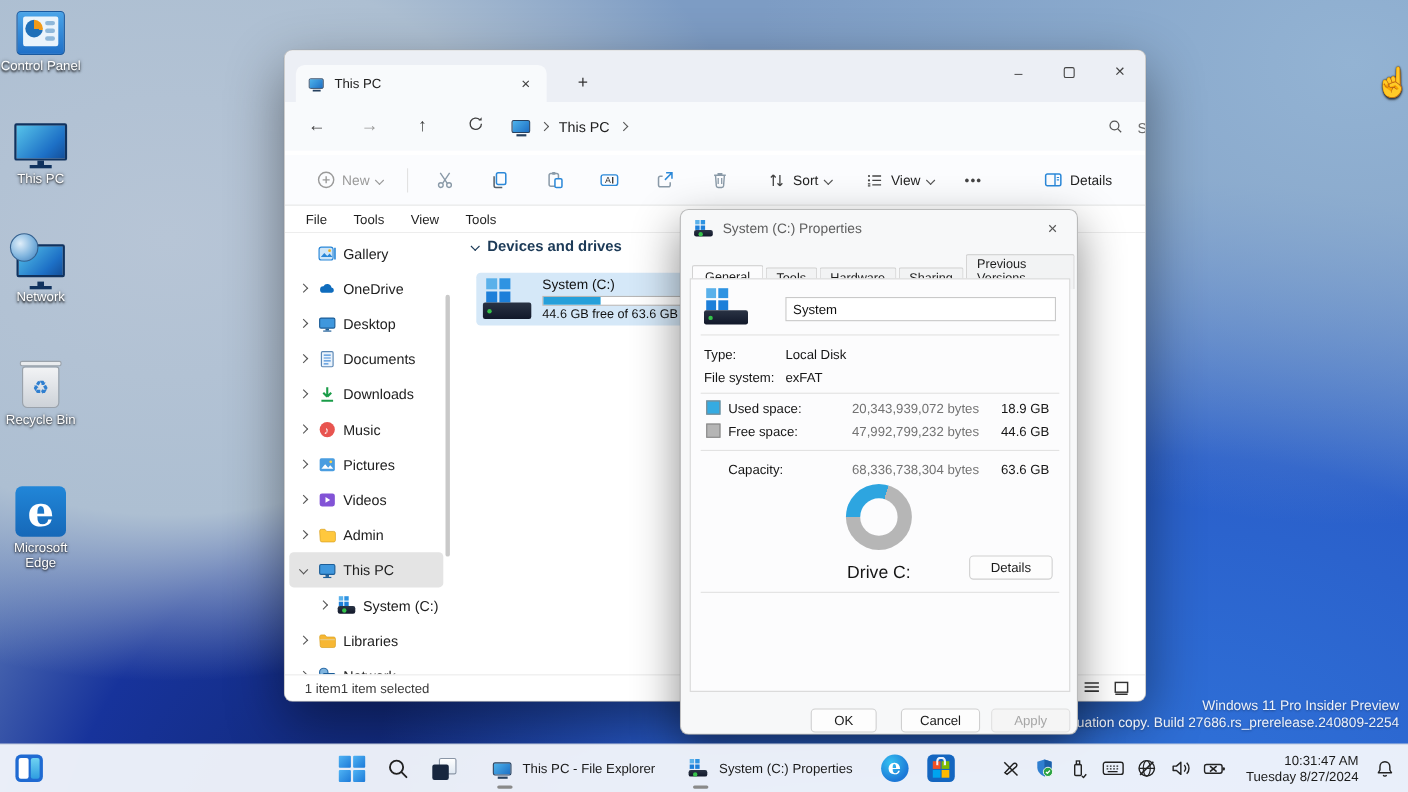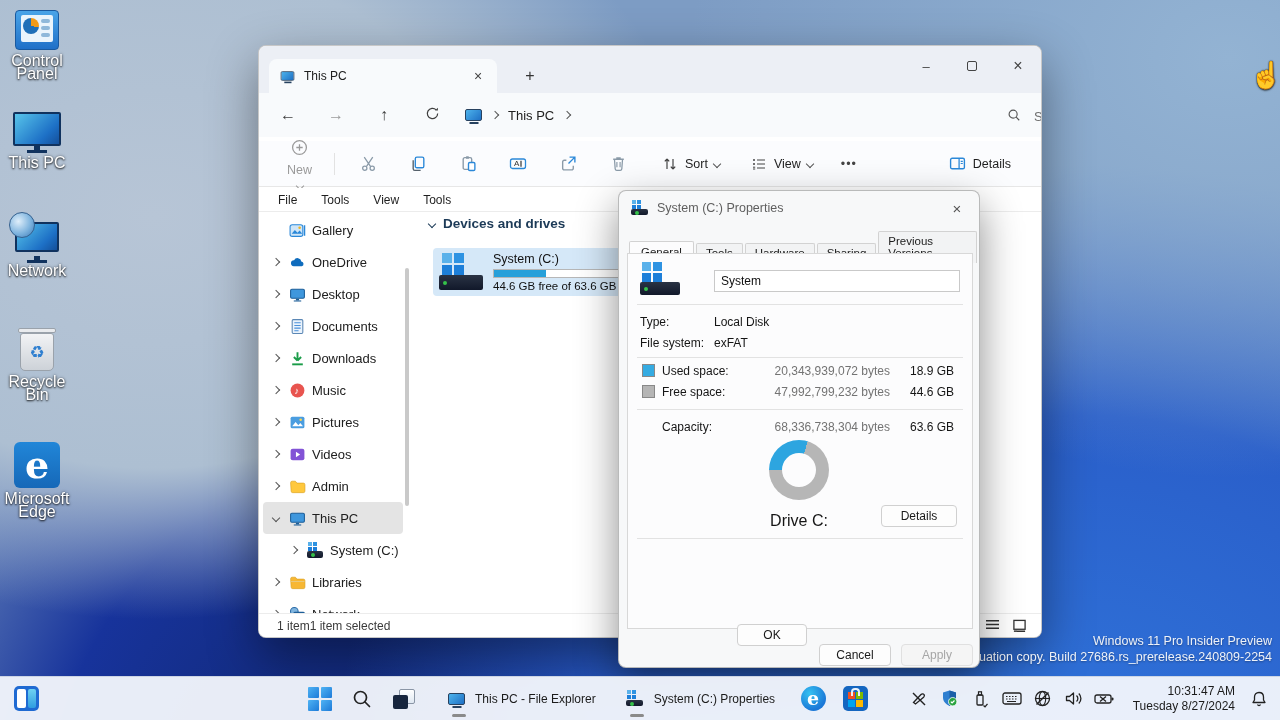--- a/index.html
+++ b/index.html
@@ -12,21 +12,21 @@
       radial-gradient(980px 760px at 84% 102%, #2f72d9 0%, #2a5fca 42%, rgba(42,95,202,0) 75%),
       radial-gradient(760px 860px at 30% 118%, #0f2466 0%, #17339b 45%, rgba(23,51,155,0) 76%),
       radial-gradient(620px 700px at 46% 74%, #1b48b4 0%, rgba(27,72,180,0) 62%),
       #7d9cc4;
   }
   .abs { position:absolute; }
 
   
   .dicon { position:absolute; width:74px; text-align:center; cursor:default; }
   .dicon .dimg { margin:0 auto; }
-  .dicon .dlabel { margin-top:4px; font-size:16px; color:#fff; line-height:13px;
+  .dicon .dlabel { margin-top:4px; font-size:12px; color:#fff; line-height:13px;
     text-shadow:0 1px 2px rgba(0,0,0,.85), 0 0 3px rgba(0,0,0,.5); }
   .cp-box { width:44px; height:40px; background:linear-gradient(#4aa4e8,#1f70c8); border-radius:4px; border:1px solid #19599f; position:relative; }
   .cp-screen { position:absolute; inset:4px 5px 7px 5px; background:#eaf4fc; border-radius:2px; }
   .cp-pie { position:absolute; left:7px; top:7px; width:16px; height:16px; border-radius:50%;
     background:conic-gradient(#f29a18 0 100deg, #1f6fb8 100deg 360deg); }
   .cp-dot { position:absolute; right:8px; width:9px; height:4px; background:#8fb8da; border-radius:2px; }
   .monitor-lg { width:48px; height:34px; background:linear-gradient(135deg,#57c4ea,#1d70c6 70%,#144f9a); border:2px solid #10325e; border-radius:2px; position:relative; }
   .monitor-lg:after { content:""; position:absolute; left:50%; transform:translateX(-50%); top:36px; width:20px; height:3px; background:#10325e; }
   .monitor-lg:before { content:""; position:absolute; left:50%; transform:translateX(-50%); top:32px; width:6px; height:4px; background:#10325e; }
   .net-globe { position:absolute; left:-8px; top:-12px; width:26px; height:26px; border-radius:50%;
@@ -55,21 +55,21 @@
   .crumb { display:flex; align-items:center; gap:10px; margin-left:16px; font-size:13px; color:#202020; }
   .chev { width:6px; height:6px; border-right:1.3px solid #555; border-bottom:1.3px solid #555; display:inline-block; }
   .chev.r { transform:rotate(-45deg); }
   .chev.d { transform:rotate(45deg); }
   .searchbox { position:absolute; left:775px; width:225px; top:12px; height:22px; border:none; outline:none; background:transparent;
     font-size:13px; color:#5a5a5a; font-family:"Liberation Sans",sans-serif; }
   .searchbox::placeholder { color:#6e6e6e; opacity:1; }
   .toolbar { position:absolute; left:0; top:95px; right:0; height:46px; background:#fbfcfe; border-bottom:1px solid #e7e7e7;
     display:flex; align-items:center; font-size:12.5px; color:#1f1f1f; }
   .tbtn { display:flex; align-items:center; gap:6px; padding:6px 8px; border-radius:4px; }
-  .tbtn.dis { color:#9a9a9a;flex-direction:column; }
+  .tbtn.dis { color:#9a9a9a; }
   .ticon { display:inline-flex; width:18px; height:18px; align-items:center; justify-content:center; }
   .tsep { width:1px; height:22px; background:#e2e2e2; margin:0 8px; }
   .menubar { position:absolute; left:0; top:142px; right:0; height:24px; background:#fff; border-bottom:1px solid #ececec;
     display:flex; align-items:center; gap:24px; padding-left:19px; font-size:12px; color:#1f1f1f; }
   .ebody { position:absolute; left:0; top:166px; right:0; bottom:24px; background:#fff; }
   .sidebar { position:absolute; left:4px; top:2px; width:140px; }
   .side-item { height:32px; display:flex; align-items:center; gap:6px; padding-left:6px; font-size:13px; color:#202020; border-radius:4px; }
   .side-item .tchev { width:14px; display:inline-flex; justify-content:center; }
   .side-item.sel { background:#e4e4e4; }
   .side-item.child { padding-left:24px; }
@@ -597,21 +597,21 @@
       <div class="rbytes" style="left:142px;top:166px">68,336,738,304 bytes</div>
       <div class="rsize" style="left:270px;top:166px">63.6 GB</div>
 
       <div class="donut" style="background: conic-gradient(from 270deg, rgb(45, 165, 224) 0deg, rgb(45, 165, 224) 107deg, rgb(182, 182, 182) 107deg, rgb(182, 182, 182) 360deg);">
           <div class="donut-hole"></div>
         </div>
       <div class="drivec">Drive C:</div>
       <div class="btn" style="left:253px;top:251px;width:76px">Details</div>
       <div class="dlg-hr" style="top:284px"></div>
     </div>
-    <div class="btn" style="left:118px;top:433px;width:70px">OK</div>
+    <div class="btn" style="left:118px;top:453px;width:60px">OK</div>
     <div class="btn" style="left:200px;top:453px;width:72px">Cancel</div>
     <div class="btn dis" style="left:282px;top:453px;width:72px">Apply</div>
   </div>
 
   <div class="watermark">
     <div>Windows 11 Pro Insider Preview</div>
     <div>Evaluation copy. Build 27686.rs_prerelease.240809-2254</div>
   </div>
 
   <div id="taskbar" class="abs">

